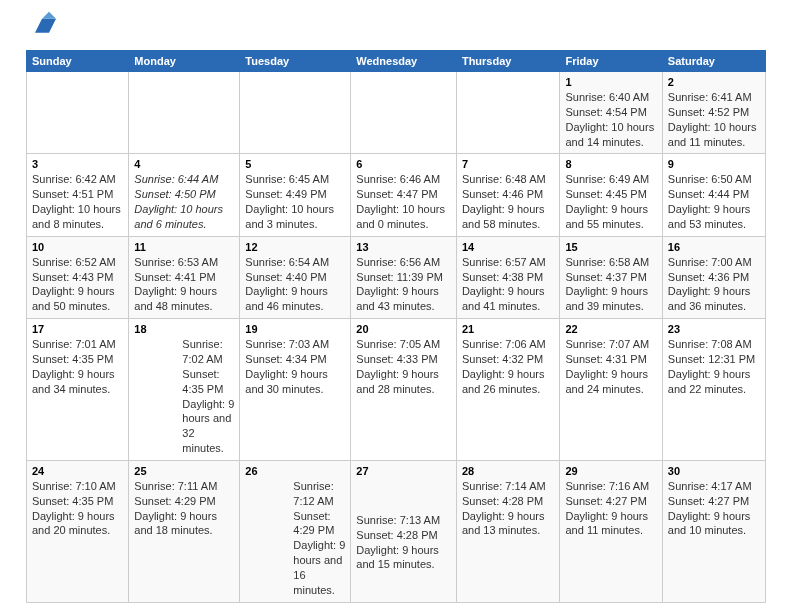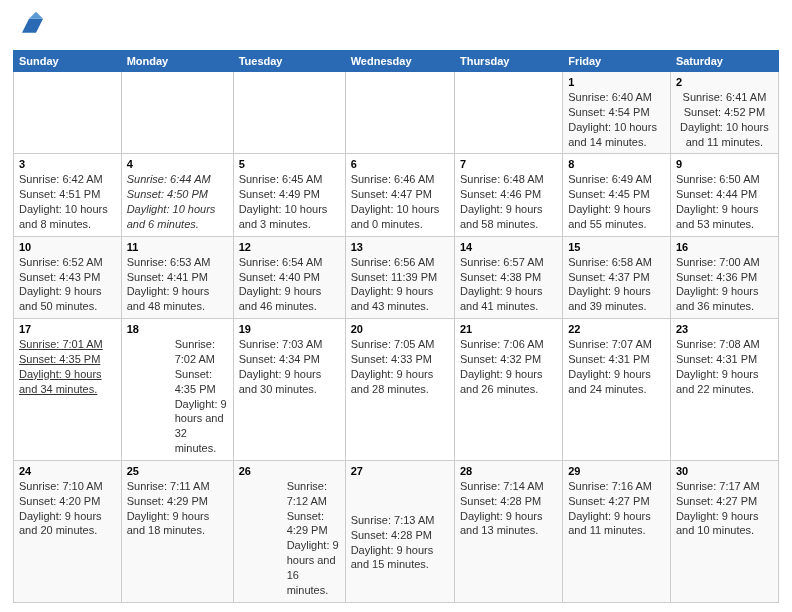--- a/index.html
+++ b/index.html
@@ -6,21 +6,21 @@
     body {
       font-family: Arial, sans-serif;
       background: #fff;
       width: 792px;
       height: 612px;
       overflow: hidden;
     }
     .page {
       width: 792px;
       height: 612px;
-      padding: 10px 13px;
+      padding: 10px 26px;
     }
     .header {
       display: flex;
       justify-content: space-between;
       align-items: flex-start;
       margin-bottom: 8px;
     }
     .logo {
       display: flex;
       align-items: center;
@@ -138,21 +138,21 @@
           <td class="empty-cell"></td>
           <td class="empty-cell"></td>
           <td>
             <span class="day-num">1</span>
             <div class="day-info" style="white-space: pre-line;">Sunrise: 6:40 AM
 Sunset: 4:54 PM
 Daylight: 10 hours and 14 minutes.</div>
           </td>
           <td>
             <span class="day-num">2</span>
-            <div class="day-info" style="white-space: pre-line; text-align: center;">Sunrise: 6:41 AM
+            <div class="day-info" style="white-space: pre-line;">Sunrise: 6:41 AM
 Sunset: 4:52 PM
 Daylight: 10 hours and 11 minutes.</div>
           </td>
         </tr>
         <tr>
           <td>
             <span class="day-num">3</span>
             <div class="day-info" style="white-space: pre-line;">Sunrise: 6:42 AM
 Sunset: 4:51 PM
 Daylight: 10 hours and 8 minutes.</div>
@@ -234,21 +234,21 @@
           <td>
             <span class="day-num">16</span>
             <div class="day-info" style="white-space: pre-line;">Sunrise: 7:00 AM
 Sunset: 4:36 PM
 Daylight: 9 hours and 36 minutes.</div>
           </td>
         </tr>
         <tr>
           <td>
             <span class="day-num">17</span>
-            <div class="day-info" style="white-space: pre-line; text-decoration: underline;">Sunrise: 7:01 AM
+            <div class="day-info" style="white-space: pre-line;">Sunrise: 7:01 AM
 Sunset: 4:35 PM
 Daylight: 9 hours and 34 minutes.</div>
           </td>
           <td>
             <span class="day-num">18</span>
             <div class="day-info" style="white-space: pre-line; margin-left: 48px;">Sunrise: 7:02 AM
 Sunset: 4:35 PM
 Daylight: 9 hours and 32 minutes.</div>
           </td>
           <td>
@@ -271,29 +271,29 @@
           </td>
           <td>
             <span class="day-num">22</span>
             <div class="day-info" style="white-space: pre-line;">Sunrise: 7:07 AM
 Sunset: 4:31 PM
 Daylight: 9 hours and 24 minutes.</div>
           </td>
           <td>
             <span class="day-num">23</span>
             <div class="day-info" style="white-space: pre-line;">Sunrise: 7:08 AM
-Sunset: 4:31 PM
+Sunset: 12:31 PM
 Daylight: 9 hours and 22 minutes.</div>
           </td>
         </tr>
         <tr>
           <td>
             <span class="day-num">24</span>
             <div class="day-info" style="white-space: pre-line;">Sunrise: 7:10 AM
-Sunset: 4:20 PM
+Sunset: 4:35 PM
 Daylight: 9 hours and 20 minutes.</div>
           </td>
           <td>
             <span class="day-num">25</span>
             <div class="day-info" style="white-space: pre-line;">Sunrise: 7:11 AM
 Sunset: 4:29 PM
 Daylight: 9 hours and 18 minutes.</div>
           </td>
           <td>
             <span class="day-num">26</span>
@@ -314,20 +314,20 @@
 Daylight: 9 hours and 13 minutes.</div>
           </td>
           <td>
             <span class="day-num">29</span>
             <div class="day-info" style="white-space: pre-line;">Sunrise: 7:16 AM
 Sunset: 4:27 PM
 Daylight: 9 hours and 11 minutes.</div>
           </td>
           <td>
             <span class="day-num">30</span>
-            <div class="day-info" style="white-space: pre-line;">Sunrise: 7:17 AM
+            <div class="day-info" style="white-space: pre-line;">Sunrise: 4:17 AM
 Sunset: 4:27 PM
 Daylight: 9 hours and 10 minutes.</div>
           </td>
         </tr>
       </tbody>
   </table>
 </div>
 
 </body></html>

